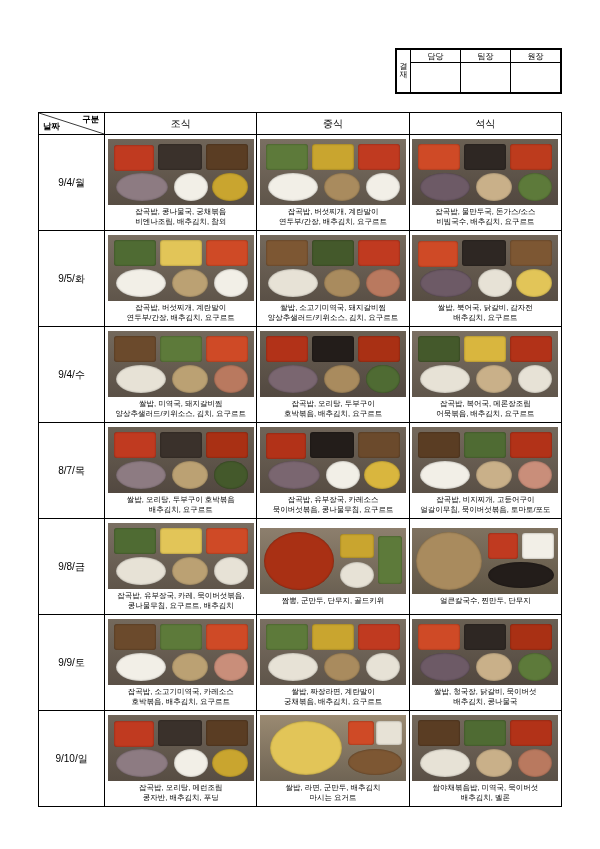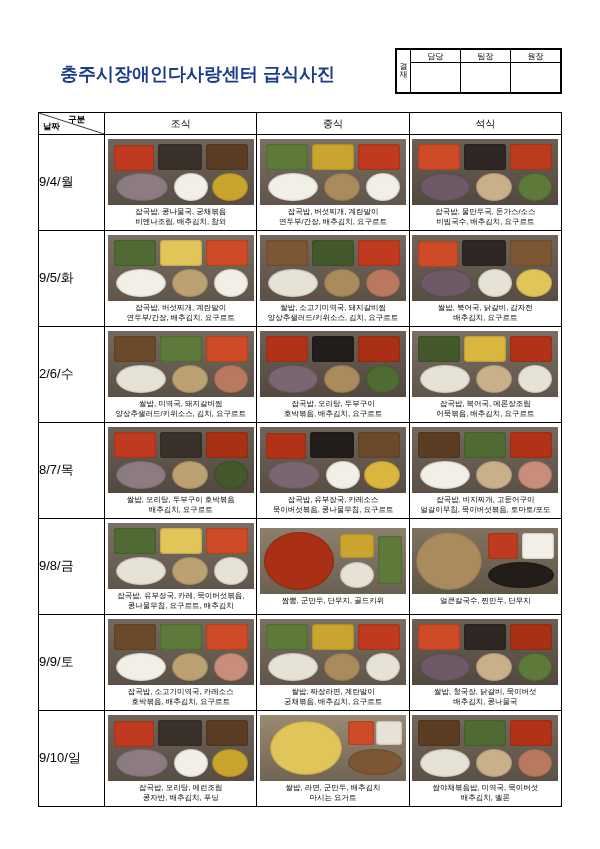--- a/index.html
+++ b/index.html
@@ -80,38 +80,38 @@
     position: relative;
     height: 22px;
     overflow: hidden;
   }
   .head-corner .diag {
     position: absolute; left: 0; top: 0;
     width: 100%; height: 100%;
   }
   .head-corner .lbl-gubun {
     position: absolute;
-    right: 19px; top: 1px;
+    right: 5px; top: 1px;
     font-size: 8.5px;
   }
   .head-corner .lbl-date {
     position: absolute;
     left: 4px; bottom: 1px;
     font-size: 8.5px;
   }
   th.meal-head {
     height: 22px;
     font-size: 10px;
     font-weight: normal;
     text-align: center;
   }
 
   .date-cell {
-    text-align: left;
-    font-size: 13px;
+    text-align: center;
+    font-size: 10px;
     line-height: 1.3;
   }
 
   .meal-cell {
     height: 96px;
     padding: 2px 1px 1px 1px;
     text-align: center;
     vertical-align: top;
   }
   .photo {
@@ -146,21 +146,20 @@
     position: absolute;
     border-radius: 3px;
   }
 </style>
 </head>
 <body>
 
 <div class="page">
 
   <div class="header-row">
-    <div class="doc-title" style="color: rgb(27, 59, 139);">충주시장애인다사랑센터  급식사진</div>
 
     <div class="approval">
       <table>
         <tbody>
             <tr>
           <td class="appr-side" rowspan="2"><span style="white-space:pre-line">결
 재</span></td>
           <td class="appr-head">담당</td>
           <td class="appr-head">팀장</td>
           <td class="appr-head">원장</td>
@@ -284,21 +283,21 @@
                 <div class="plate" style="position: absolute; left: 66px; top: 34px; width: 34px; height: 28px; background: rgb(231, 226, 214); border-radius: 50%; box-shadow: rgba(0, 0, 0, 0.45) 0px 0px 2px inset;"></div>
                 <div class="plate" style="position: absolute; left: 104px; top: 34px; width: 36px; height: 28px; background: rgb(226, 197, 88); border-radius: 50%; box-shadow: rgba(0, 0, 0, 0.45) 0px 0px 2px inset;"></div>
               </div>
             </div>
           <div class="caption">쌀밥, 북어국, 닭갈비, 감자전
 배추김치, 요구르트</div>
         </td>
       </tr>
 
       <tr>
-        <td class="date-cell">2/6/수</td>
+        <td class="date-cell">9/4/수</td>
         <td class="meal-cell">
           <div class="photo">
               <div class="tray" style="background: linear-gradient(rgb(116, 105, 92), rgb(90, 80, 70));">
                 <div class="rect" style="position: absolute; left: 6px; top: 5px; width: 42px; height: 26px; background: rgb(107, 74, 44); border-radius: 3px; box-shadow: rgba(0, 0, 0, 0.45) 0px 0px 2px inset;"></div>
                 <div class="rect" style="position: absolute; left: 52px; top: 5px; width: 42px; height: 26px; background: rgb(93, 122, 58); border-radius: 3px; box-shadow: rgba(0, 0, 0, 0.45) 0px 0px 2px inset;"></div>
                 <div class="rect" style="position: absolute; left: 98px; top: 5px; width: 42px; height: 26px; background: rgb(207, 74, 38); border-radius: 3px; box-shadow: rgba(0, 0, 0, 0.45) 0px 0px 2px inset;"></div>
                 <div class="plate" style="position: absolute; left: 8px; top: 34px; width: 50px; height: 28px; background: rgb(231, 226, 214); border-radius: 50%; box-shadow: rgba(0, 0, 0, 0.45) 0px 0px 2px inset;"></div>
                 <div class="plate" style="position: absolute; left: 64px; top: 34px; width: 36px; height: 28px; background: rgb(187, 161, 115); border-radius: 50%; box-shadow: rgba(0, 0, 0, 0.45) 0px 0px 2px inset;"></div>
                 <div class="plate" style="position: absolute; left: 106px; top: 34px; width: 34px; height: 28px; background: rgb(185, 121, 95); border-radius: 50%; box-shadow: rgba(0, 0, 0, 0.45) 0px 0px 2px inset;"></div>
               </div>

